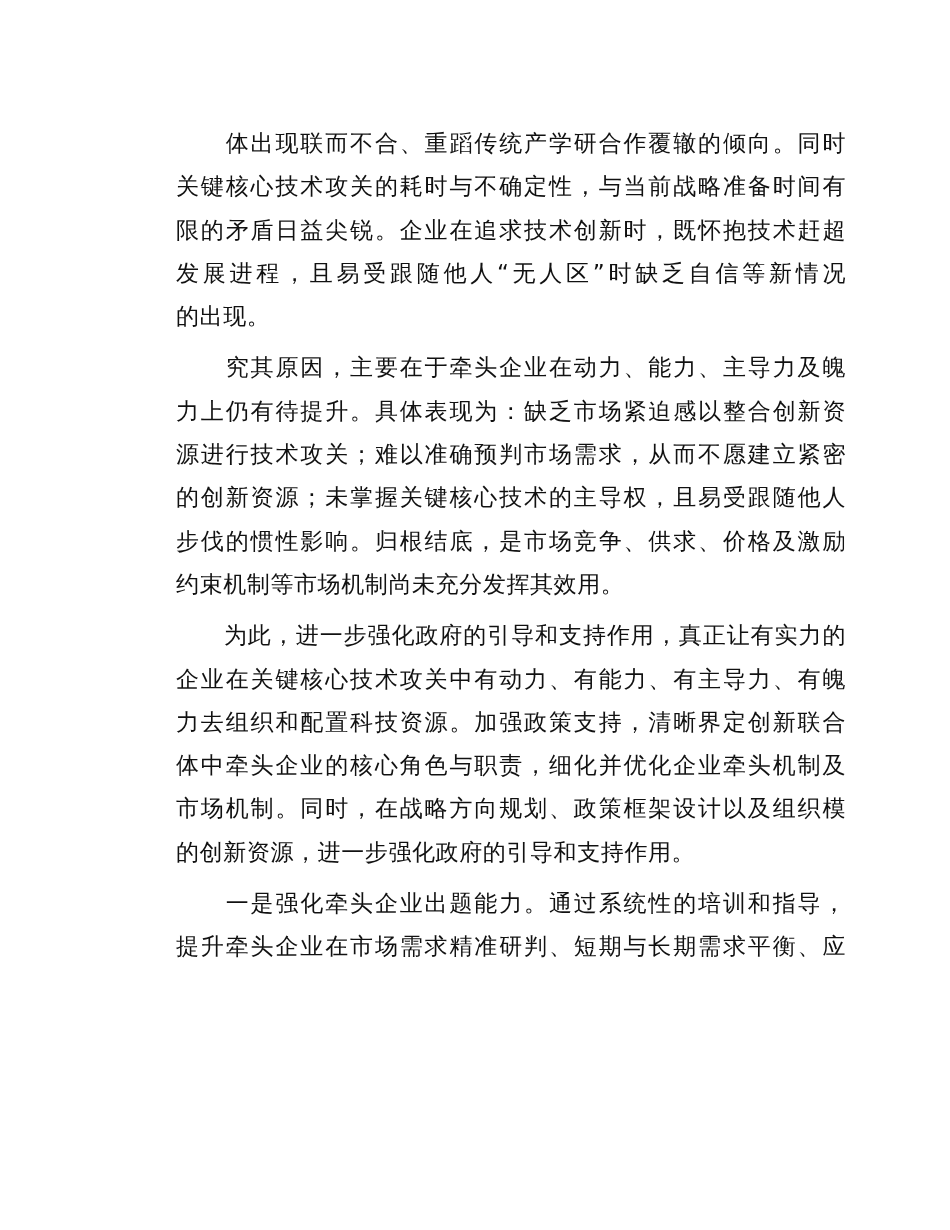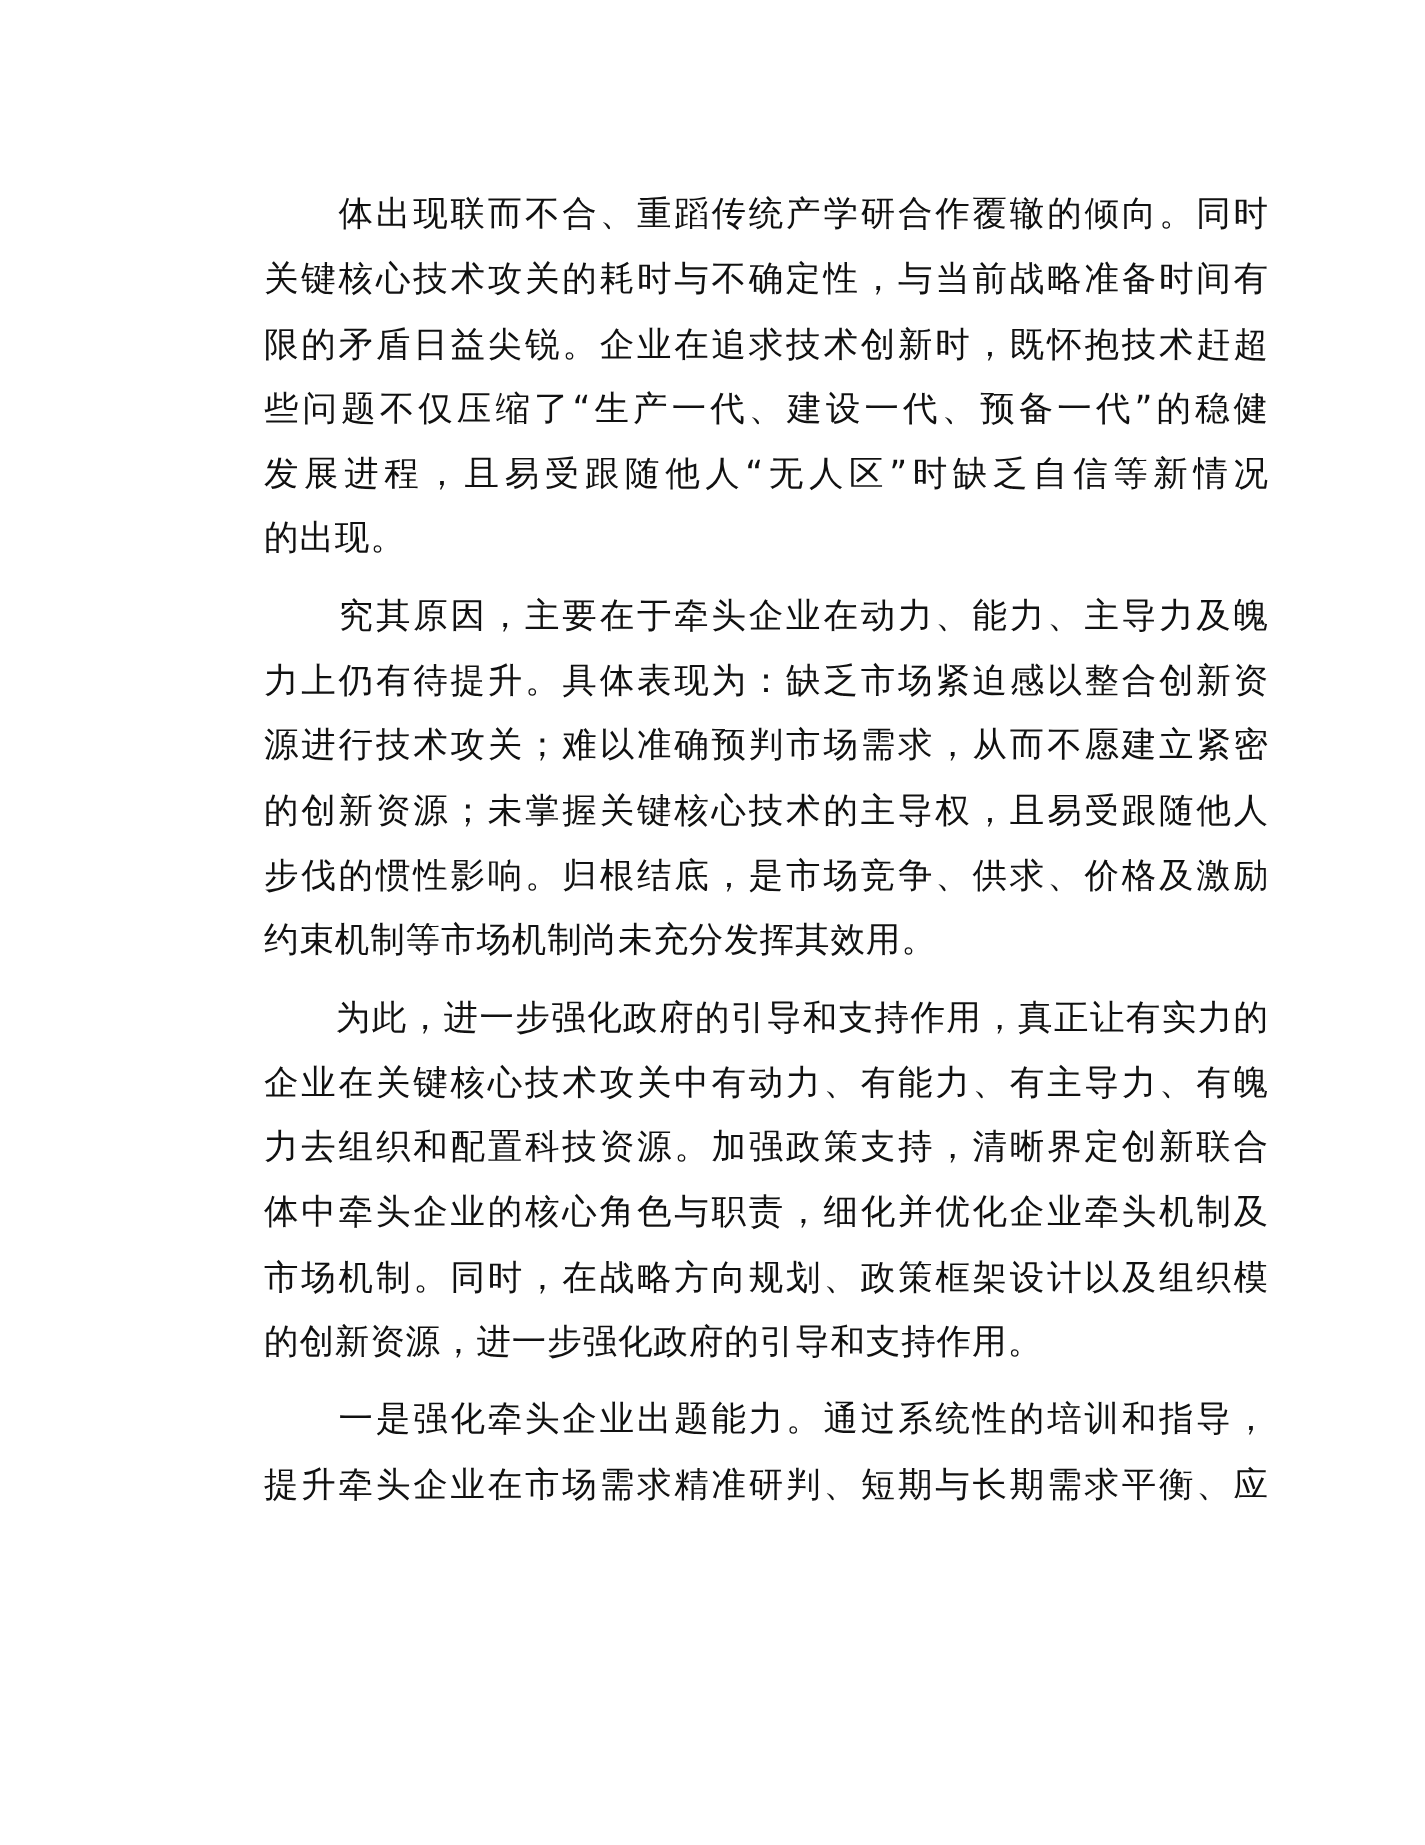--- a/index.html
+++ b/index.html
@@ -42,21 +42,20 @@
   </style>
 </head>
 <body>
 
 <div class="page">
 
   <div class="para">
     <span class="line">　　体出现联而不合、重蹈传统产学研合作覆辙的倾向。同时</span>
     <span class="line">关键核心技术攻关的耗时与不确定性，与当前战略准备时间有</span>
     <span class="line">限的矛盾日益尖锐。企业在追求技术创新时，既怀抱技术赶超</span>
-    <span class="line">些问题不仅压缩了“生产一代、建设一代、预备一代”的稳健</span>
     <span class="line">发展进程，且易受跟随他人“无人区”时缺乏自信等新情况</span>
     <span class="line last">的出现。</span>
   </div>
 
   <div class="para">
     <span class="line">　　究其原因，主要在于牵头企业在动力、能力、主导力及魄</span>
     <span class="line">力上仍有待提升。具体表现为：缺乏市场紧迫感以整合创新资</span>
     <span class="line">源进行技术攻关；难以准确预判市场需求，从而不愿建立紧密</span>
     <span class="line">的创新资源；未掌握关键核心技术的主导权，且易受跟随他人</span>
     <span class="line">步伐的惯性影响。归根结底，是市场竞争、供求、价格及激励</span>

